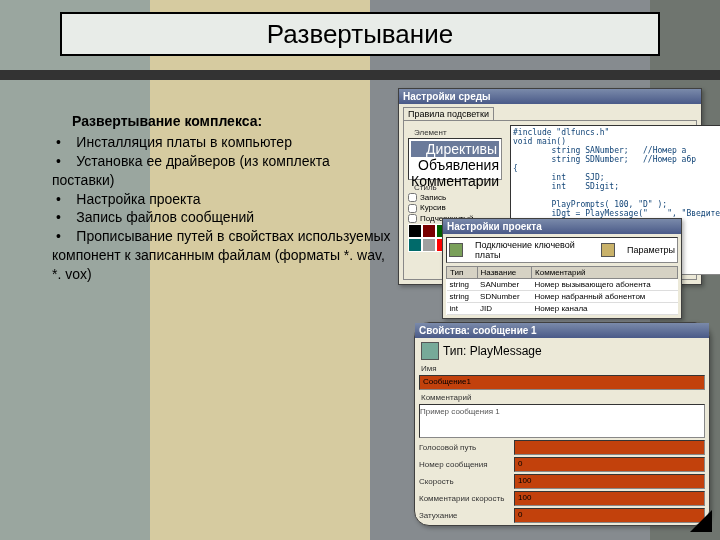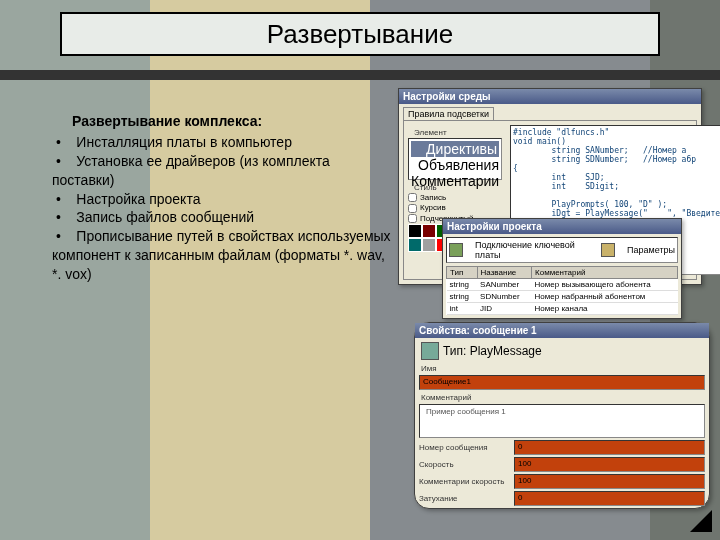--- a/index.html
+++ b/index.html
@@ -79,21 +79,21 @@
   .tbl th { background: #d6d2c4; border: 1px solid #888; padding: 1px 3px; text-align: left; font-weight: normal; }
   .tbl td { border-bottom: 1px solid #ddd; padding: 1px 3px; }
 
   .field-row { display: flex; font-size: 8px; margin: 2px 4px; align-items: center; }
   .field-row label { width: 95px; color: #333; }
   .field-row .val {
     flex: 1; background: #c2410c; border: 1px inset #888; padding: 1px 3px; height: 15px;
   }
   .bigwhite {
     background: #fff; border: 1px inset #888; margin: 2px 4px; height: 34px;
-    padding: 2px 6px; font-size: 8px; color: #555;
+    padding: 2px 0; font-size: 8px; color: #555;
   }
   .subhead { font-size: 8px; color: #333; margin: 3px 6px 1px; }
   .icon-and-name { display:flex; align-items:center; gap:4px; margin:4px 6px; font-size:12px;}
   .mini-ico { width:18px; height:18px; background:#7a9; border:1px solid #555; }
 
   .corner-tri {
     position: absolute; right: 8px; bottom: 8px; z-index: 5;
     width: 0; height: 0; border-left: 22px solid transparent;
     border-bottom: 22px solid #000;
   }
@@ -208,20 +208,24 @@
     <span>Тип: PlayMessage</span>
   </div>
   <div class="subhead">Имя</div>
   <div class="field-row">
       <div class="val">Сообщение1</div>
     </div>
   <div class="subhead">Комментарий</div>
   <div class="bigwhite">Пример сообщения 1</div>
   <div id="propfields">
       <div class="field-row">
+        <label>Голосовой путь</label>
+        <div class="val"></div>
+      </div>
+      <div class="field-row">
         <label>Номер сообщения</label>
         <div class="val">0</div>
       </div>
       <div class="field-row">
         <label>Скорость</label>
         <div class="val">100</div>
       </div>
       <div class="field-row">
         <label>Комментарии скорость</label>
         <div class="val">100</div>

